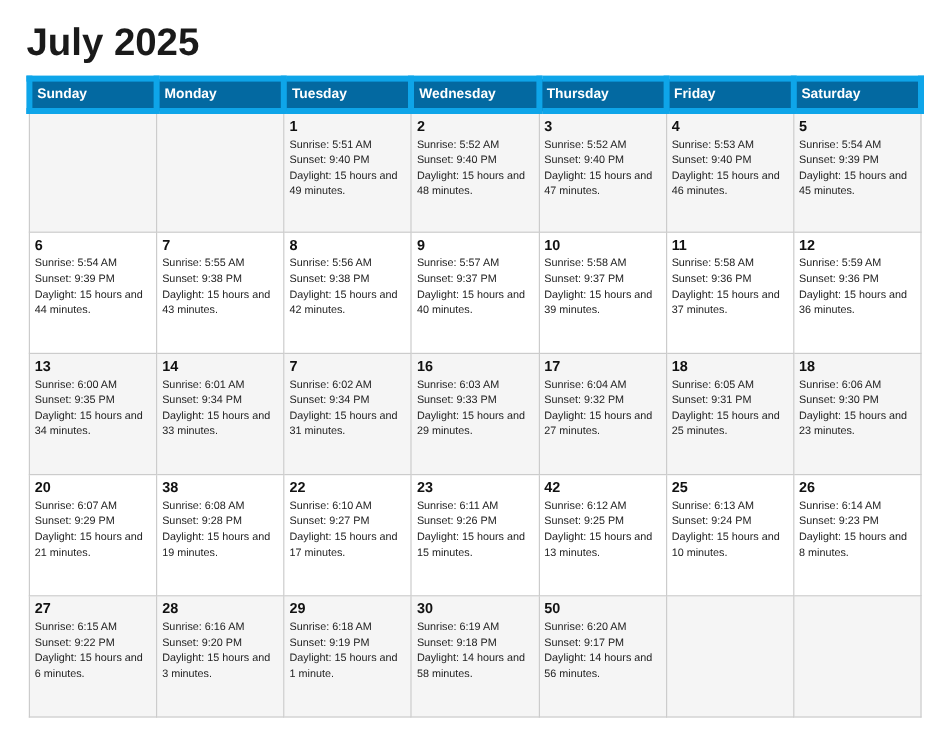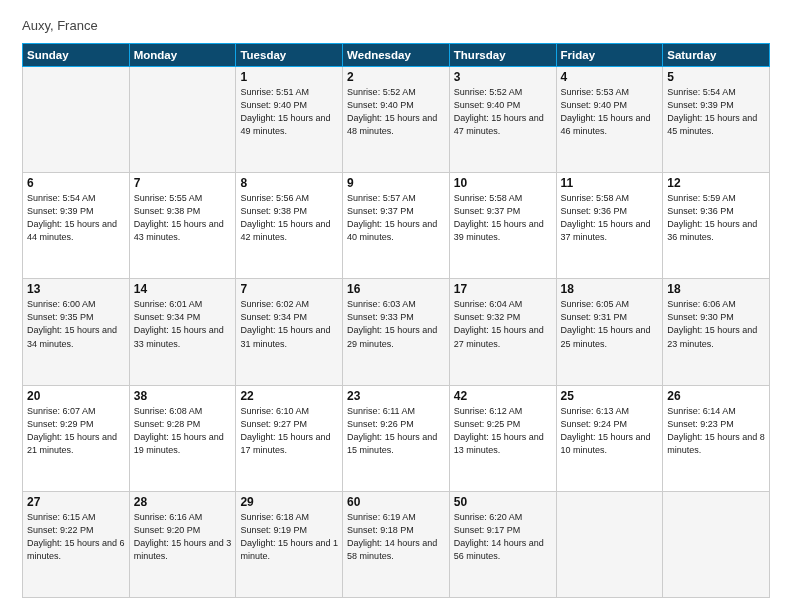--- a/index.html
+++ b/index.html
@@ -56,27 +56,27 @@
       color: #444;
     }
     .calendar {
       flex: 1;
       border: 1px solid #ccc;
       border-collapse: collapse;
       width: 100%;
       table-layout: fixed;
     }
     .calendar th {
-      background: #0c4a6e;
+      background: #0369a1;
       color: #fff;
       font-size: 11.5px;
       font-weight: bold;
       padding: 5px 4px;
       text-align: left;
-      border: 1px solid #0ea5e9;
+      border: 5px solid #0ea5e9;
     }
     .calendar td {
       border: 1px solid #ccc;
       vertical-align: top;
       padding: 3px 4px;
       font-size: 9.2px;
       color: #222;
       height: 88px;
       width: calc(100% / 7);
     }
@@ -100,21 +100,21 @@
     .row-white td {
       background: #fff;
     }
   </style>
 </head>
 <body>
 
 <div class="page">
   <div class="header">
     <div class="title-block">
-      <div class="location">Auxy, France</div>
+      <div class="month-title">July 2025</div>
     </div>
   </div>
 
   <table class="calendar">
     <thead>
       <tr>
         <th>Sunday</th>
         <th>Monday</th>
         <th>Tuesday</th>
         <th>Wednesday</th>
@@ -245,21 +245,21 @@
           </td>
           <td>
             <div class="day-number">28</div>
             <div class="day-info">Sunrise: 6:16 AM<br>Sunset: 9:20 PM<br>Daylight: 15 hours and 3 minutes.</div>
           </td>
           <td>
             <div class="day-number">29</div>
             <div class="day-info">Sunrise: 6:18 AM<br>Sunset: 9:19 PM<br>Daylight: 15 hours and 1 minute.</div>
           </td>
           <td>
-            <div class="day-number">60</div>
+            <div class="day-number">30</div>
             <div class="day-info">Sunrise: 6:19 AM<br>Sunset: 9:18 PM<br>Daylight: 14 hours and 58 minutes.</div>
           </td>
           <td>
             <div class="day-number">50</div>
             <div class="day-info">Sunrise: 6:20 AM<br>Sunset: 9:17 PM<br>Daylight: 14 hours and 56 minutes.</div>
           </td>
           <td class="empty-cell"></td>
           <td class="empty-cell"></td>
         </tr>
       </tbody>

